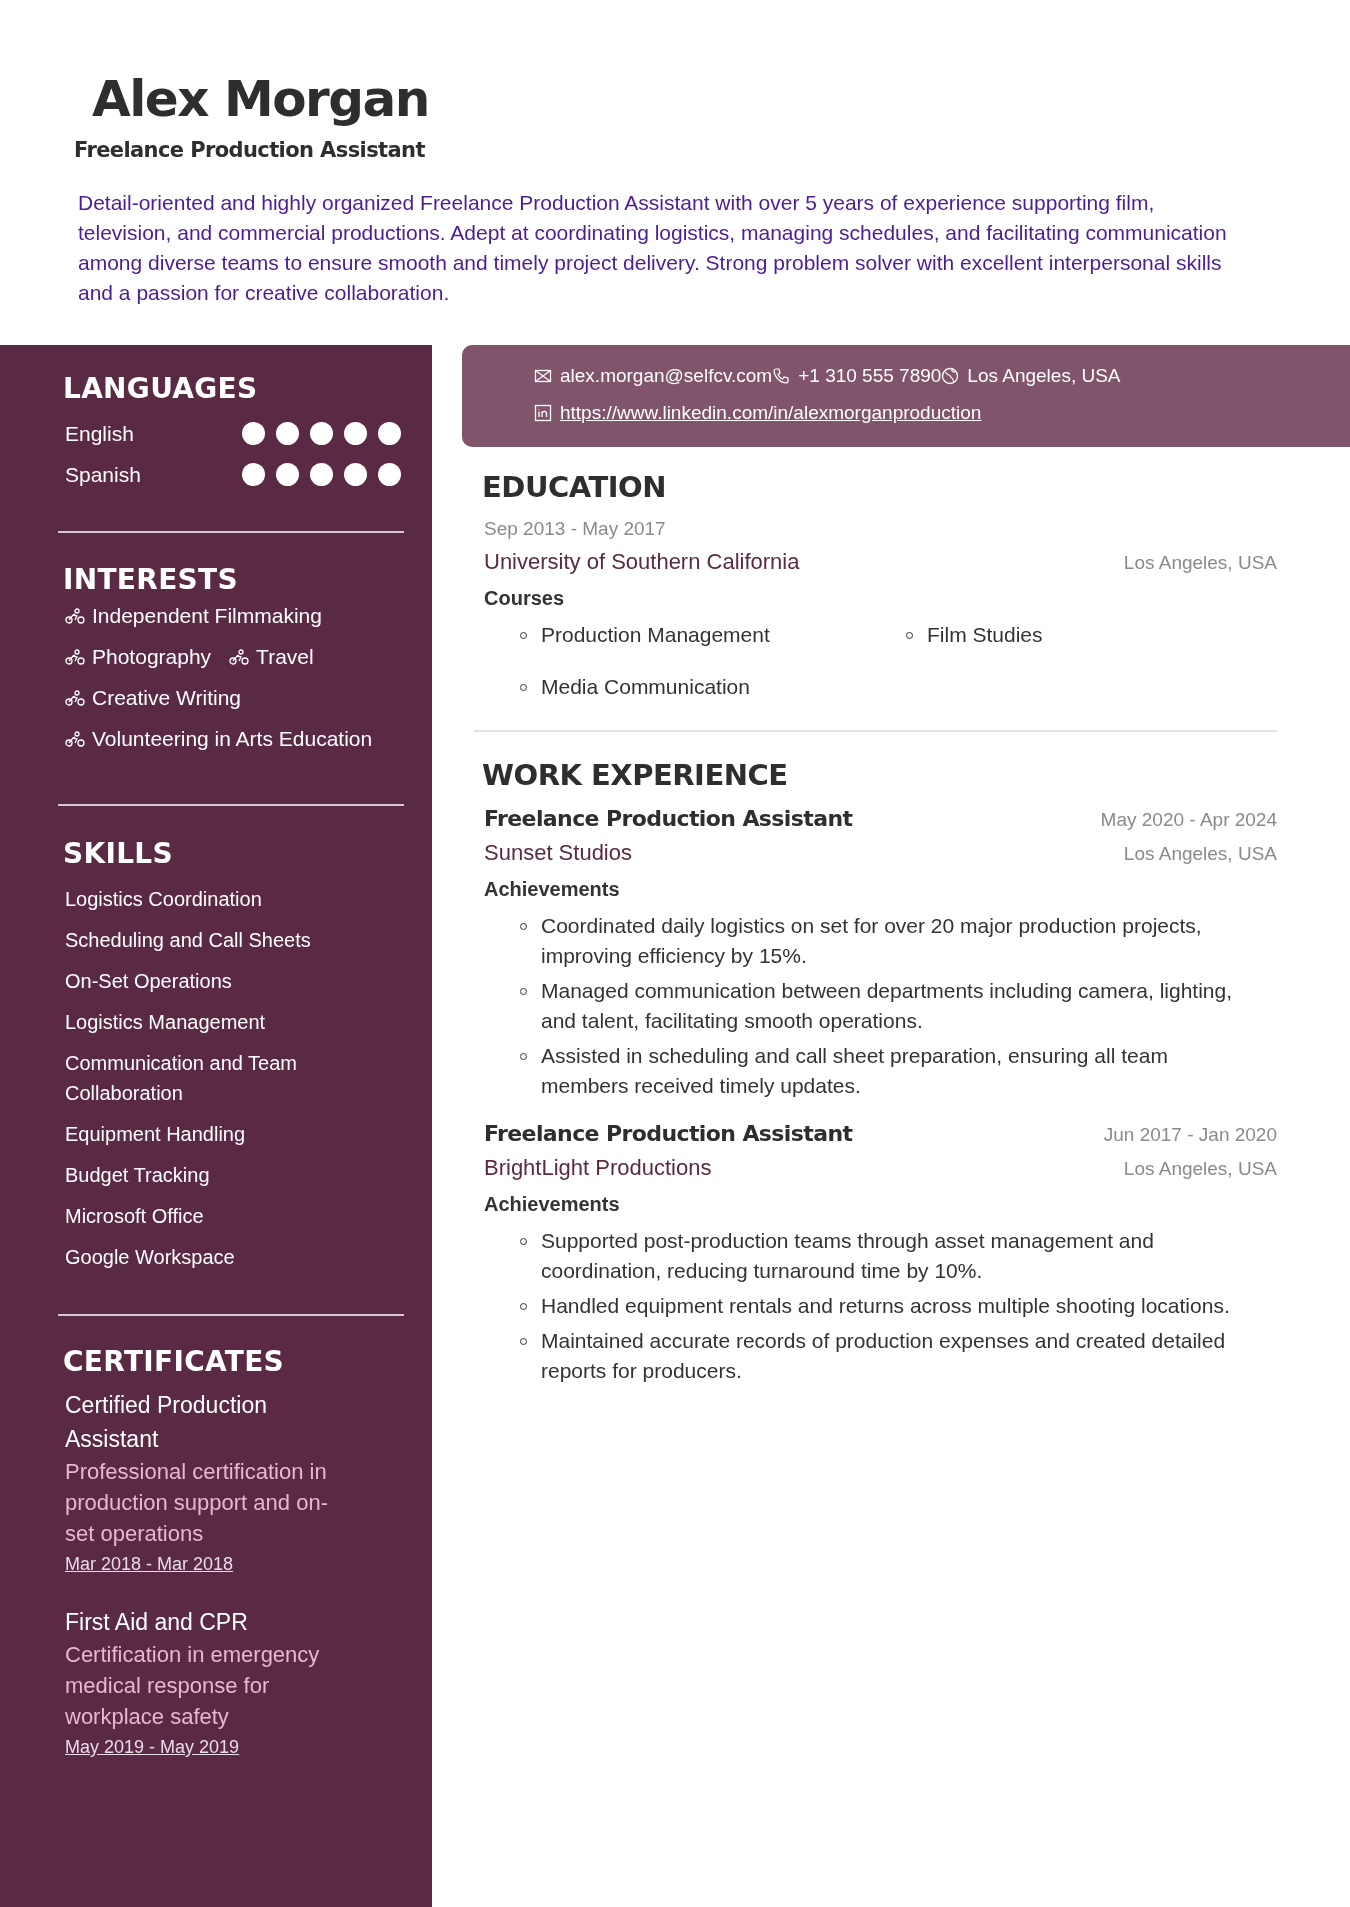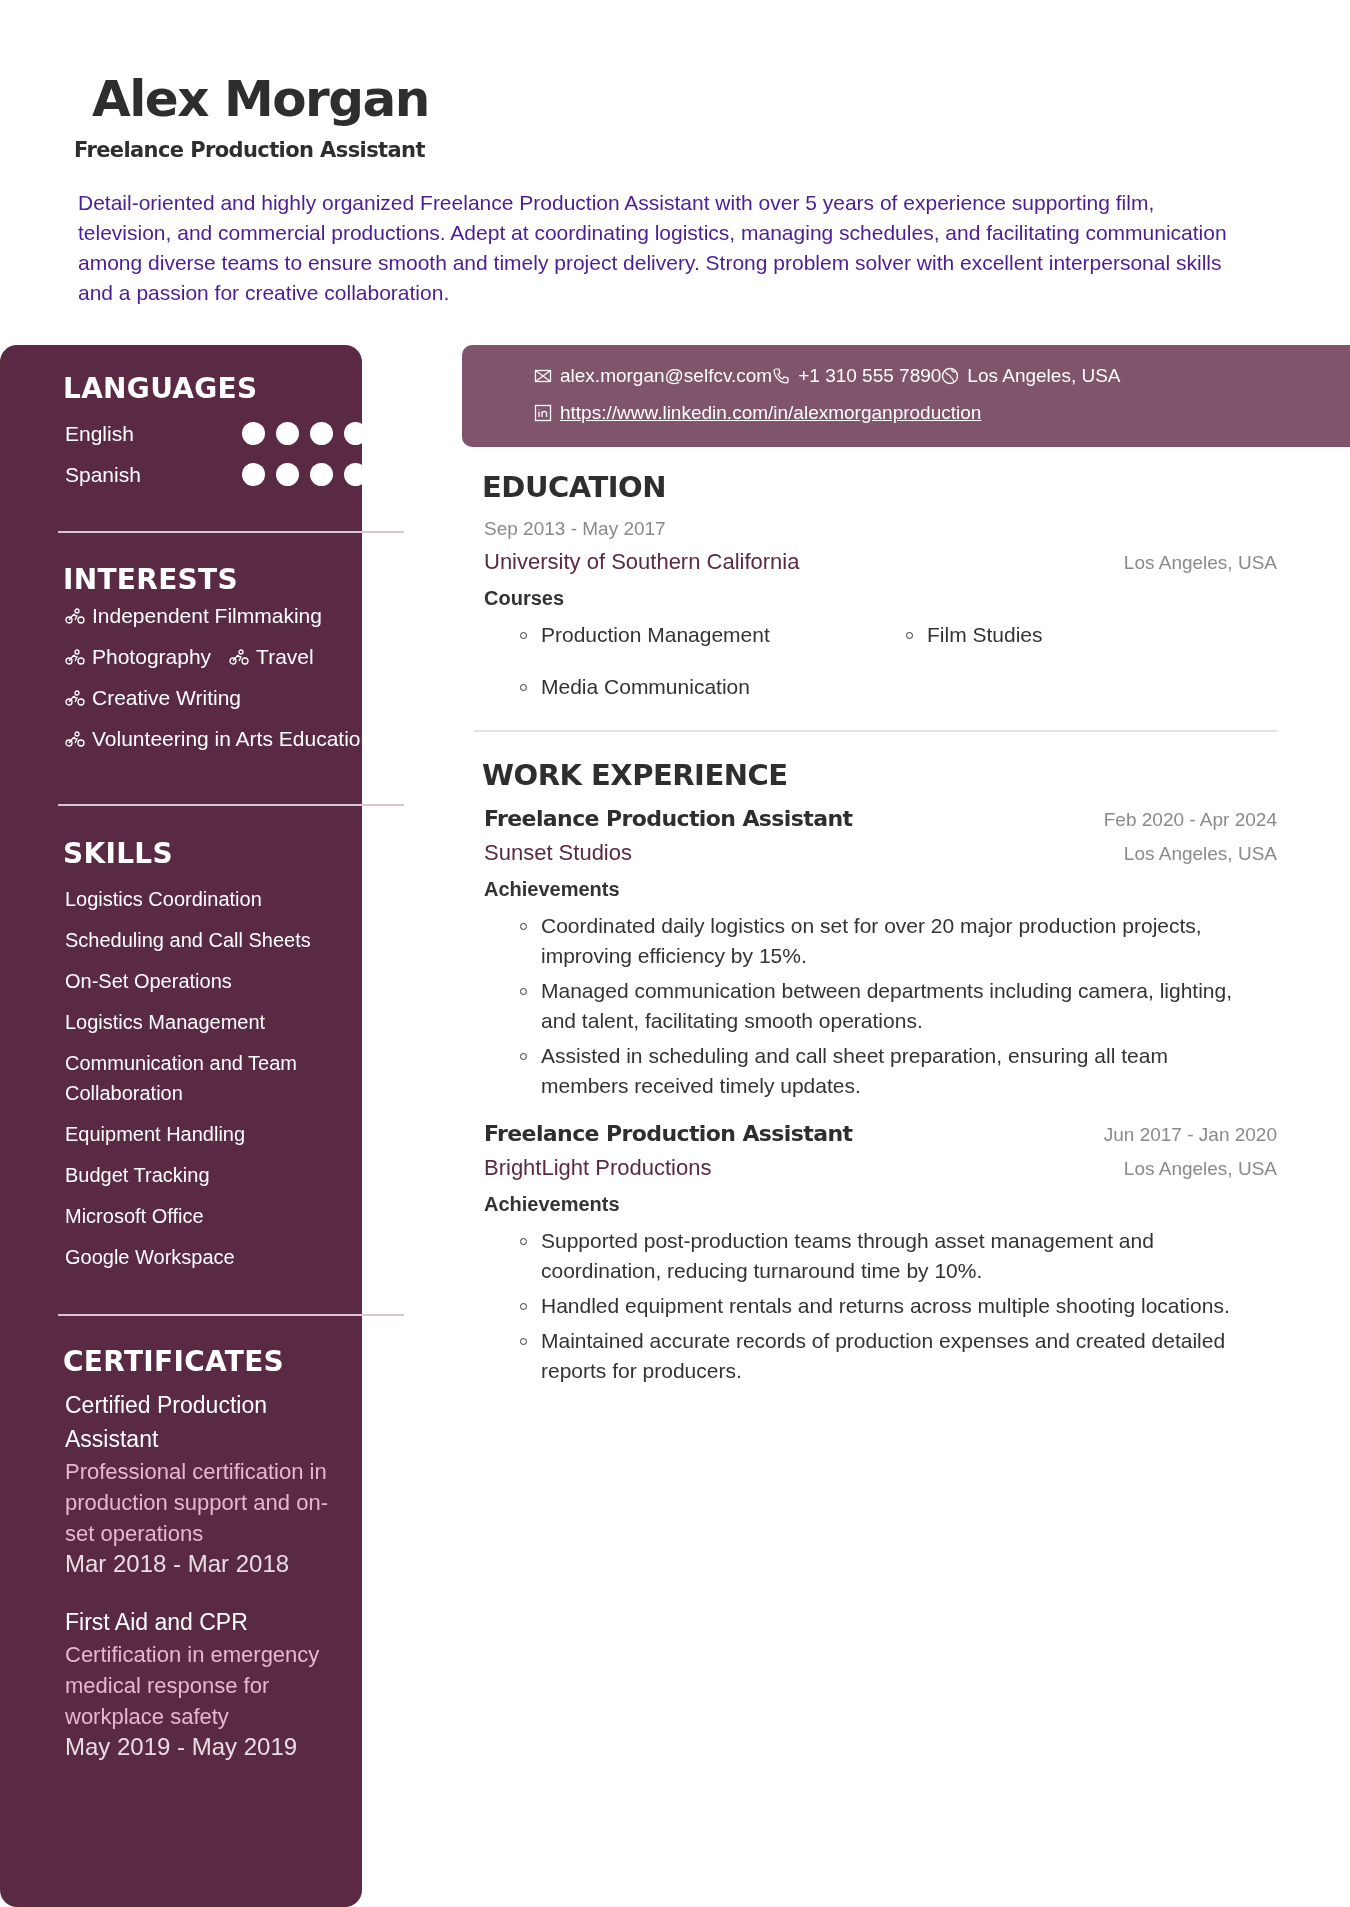--- a/index.html
+++ b/index.html
@@ -6,36 +6,36 @@
   html, body { width: 1350px; height: 1907px; background: #ffffff; overflow: hidden; }
   body { font-family: "Liberation Sans", "DejaVu Sans", sans-serif; color: #2e2e2e; position: relative; }
 
   
   .header { position: absolute; left: 0; top: 0; width: 1350px; height: 345px; }
   .name { position: absolute; left: 92px; top: 70px; font-family: "DejaVu Sans", sans-serif; font-weight: 700; font-size: 50px; letter-spacing: -1.5px; color: #2e2e2e; }
   .title { position: absolute; left: 74px; top: 138px; font-family: "DejaVu Sans", sans-serif; font-weight: 700; font-size: 21px; letter-spacing: -0.6px; color: #2e2e2e; }
   .summary { position: absolute; left: 78px; top: 188px; width: 1160px; font-size: 21px; line-height: 30px; color: #4c1d95; }
 
   
-  .sidebar { position: absolute; left: 0; top: 345px; width: 362px; height: 1562px; background: #5a2a44; color: #fff; border-radius: 17px; }
+  .sidebar { position: absolute; left: 0; top: 345px; width: 432px; height: 1562px; background: #5a2a44; color: #fff; }
   .sb-section { position: absolute; left: 58px; width: 346px; }
   .sb-heading { font-family: "DejaVu Sans", sans-serif; font-weight: 700; font-size: 28px; letter-spacing: 0.3px; color: #fff; margin-left: 5px; }
   .sb-divider { position: absolute; left: 58px; width: 346px; height: 2px; background: #d9c6d0; }
   .lang-row { display: flex; align-items: center; justify-content: space-between; height: 41px; margin-left: 7px; }
   .lang-name { font-size: 21px; color: #fff; }
   .dots { display: flex; gap: 11px; margin-right: 3px; }
   .dot { width: 23px; height: 23px; border-radius: 50%; background: #fff; }
   .interest-row { display: flex; align-items: flex-start; gap: 18px; height: 41px; margin-left: 7px; }
   .interest { display: flex; align-items: center; gap: 6px; font-size: 21px; color: #fff; }
   .bike-icon { width: 21px; height: 16px; display: inline-block; }
   .skill { font-size: 20px; line-height: 30px; margin-left: 7px; margin-bottom: 11px; color: #fff; }
   .cert { margin-left: 7px; margin-bottom: 26px; }
   .cert-name { font-size: 23px; line-height: 34px; color: #fff; }
   .cert-desc { font-size: 22px; line-height: 31px; color: #e8b6d3; }
-  .cert-date { font-size: 24px; line-height: 30px; color: #e9dde3; }
+  .cert-date { font-size: 18px; line-height: 30px; color: #e9dde3; text-decoration: underline; }
 
   
   .contact { position: absolute; left: 462px; top: 345px; width: 888px; height: 102px; background: #80556c; border-radius: 10px 0 0 10px; color: #fff; }
   .contact-row { position: absolute; left: 72px; display: flex; align-items: center; font-size: 19px; }
   .contact-item { display: flex; align-items: center; gap: 8px; color: #fff; }
   .contact-item a { color: #fff; text-decoration: underline; }
   .c-icon { width: 18px; height: 18px; display: inline-block; }
 
   
   .main { position: absolute; left: 482px; top: 470px; width: 795px; }
@@ -241,21 +241,21 @@
     </div>
     <div class="main-divider"></div>
   </div>
 
   <div style="margin-top:26px;">
     <div class="sec-heading">WORK EXPERIENCE</div>
 
     <div class="entry" style="margin-top:14px;">
       <div class="entry-head">
         <span class="entry-title">Freelance Production Assistant</span>
-        <span class="entry-date">Feb 2020 - Apr 2024</span>
+        <span class="entry-date">May 2020 - Apr 2024</span>
       </div>
       <div class="entry-sub">
         <span class="entry-org">Sunset Studios</span>
         <span class="entry-loc">Los Angeles, USA</span>
       </div>
       <div class="sub-label">Achievements</div>
       <div class="ach-list">
         <div class="bullet-item">Coordinated daily logistics on set for over 20 major production projects, improving efficiency by 15%.</div>
         <div class="bullet-item">Managed communication between departments including camera, lighting, and talent, facilitating smooth operations.</div>
         <div class="bullet-item">Assisted in scheduling and call sheet preparation, ensuring all team members received timely updates.</div>

